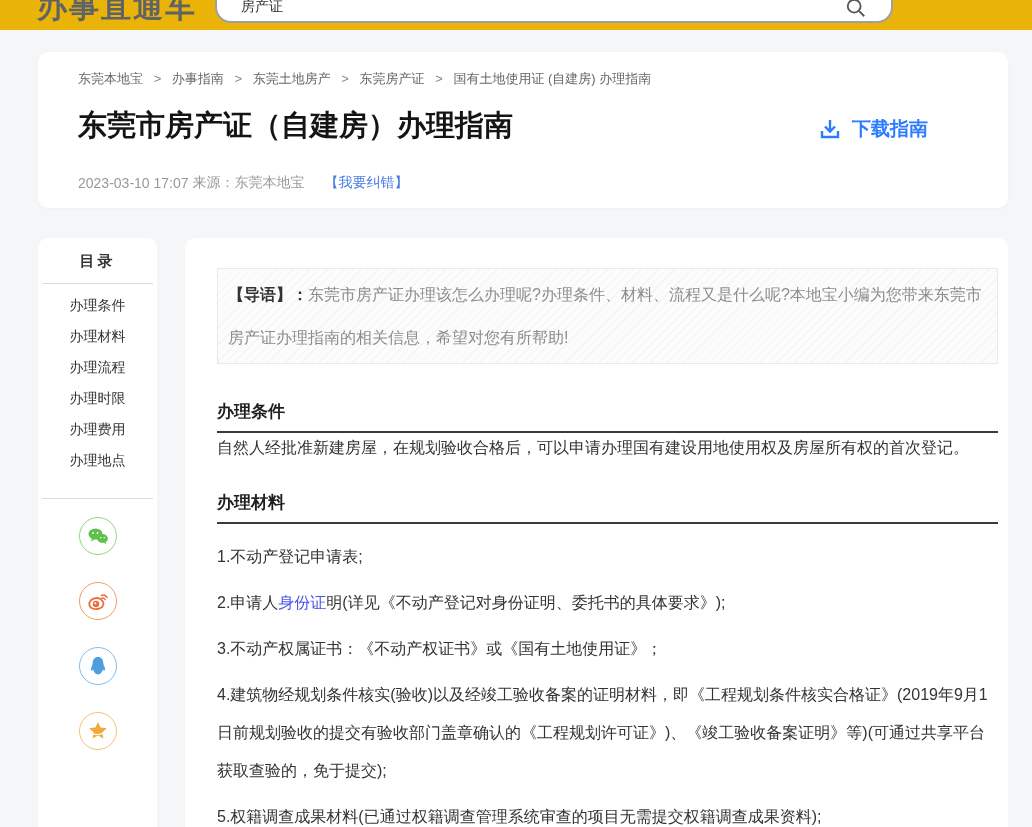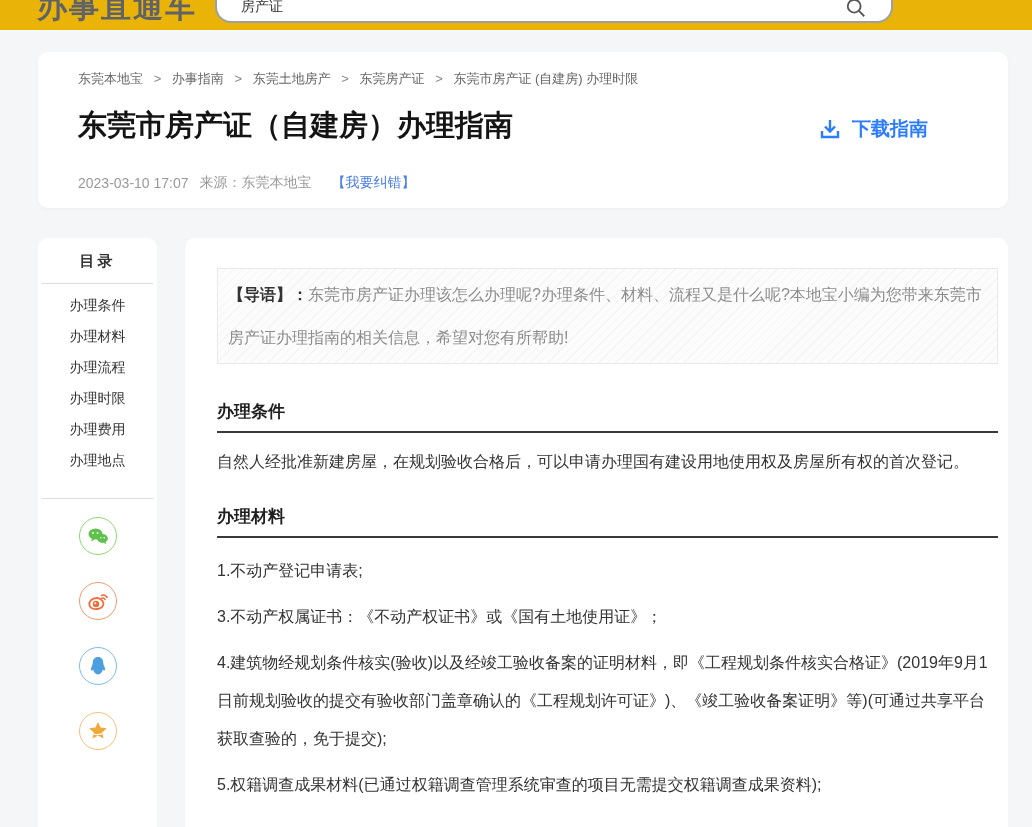--- a/index.html
+++ b/index.html
@@ -25,21 +25,21 @@
 
   
   .breadcrumb { position:absolute; left:40px; top:18px; font-size:13px; color:#666; white-space:nowrap; }
   .breadcrumb .sep { margin:0 7px; color:#888; }
   .breadcrumb .crumb { color:#666; cursor:pointer; }
   .article-title { position:absolute; left:40px; top:54px; font-size:29px; font-weight:700; color:#141414; }
   .download-btn { position:absolute; right:80px; top:64px; display:flex; align-items:center; gap:10px;
                   color:#2b7cff; font-size:19px; font-weight:700; cursor:pointer; }
   .download-btn svg { width:24px; height:24px; stroke:#2b7cff; fill:none; stroke-width:2.4; }
   .meta-row { position:absolute; left:40px; top:122px; font-size:14px; color:#999; display:flex; align-items:center; }
-  .meta-source { margin-left:11px; }
+  .meta-source { margin-left:4px; }
   .meta-correct { margin-left:20px; color:#4a7de8; cursor:pointer; }
 
   
   .toc-title, .share-title { text-align:center; font-size:15px; color:#333; letter-spacing:3px; padding-top:14px;font-weight:bold; }
   .side-rule { border:none; border-top:1px solid #dcdcdc; margin:12px 4px 0 4px; }
   .toc-list { margin-top:6px; }
   .toc-item { height:31px; line-height:31px; text-align:center; font-size:14px; color:#333; cursor:pointer; }
   .share-block { margin-top:22px; }
   .share-list { display:flex; flex-direction:column; align-items:center; gap:27px; margin-top:18px; }
   .share-circle { width:38px; height:38px; border-radius:50%; display:flex; align-items:center;
@@ -51,21 +51,21 @@
   .c-qzone  { border:1.5px solid #f6c176; }
 
   
   .content { padding:30px 10px 0 32px; }
   .intro-box { border:1px solid #e9e9e9; padding:4px 10px; font-size:16px; line-height:43px; color:#8c8c8c;
                background:repeating-linear-gradient(135deg,#fcfcfc 0 5px,#f4f4f4 5px 6px); }
   .intro-label { color:#333; font-weight:700; }
   .sec-head { margin-top:36px; font-size:17px; font-weight:700; color:#1f1f1f;
               padding-bottom:8px; border-bottom:2px solid #3a3a3a; }
   .sec-head.materials { margin-top:28px; }
-  .sec-body { margin-top:14px; font-size:16px; line-height:30px; color:#333; }
+  .sec-body { font-size:16px; line-height:30px; color:#333; }
   .mat-list { margin-top:14px; }
   .mat-item { font-size:16px; line-height:38px; color:#333; margin-bottom:8px; }
   .inline-link { color:#4a54e8; cursor:pointer; }
 </style>
 </head>
 <body>
 
 <div class="page">
   <div class="page-bg"></div>
 
@@ -83,21 +83,21 @@
   <div class="panel panel-title">
     <div class="breadcrumb">
       <span class="crumb">东莞本地宝</span>
       <span class="sep">&gt;</span>
       <span class="crumb">办事指南</span>
       <span class="sep">&gt;</span>
       <span class="crumb">东莞土地房产</span>
       <span class="sep">&gt;</span>
       <span class="crumb">东莞房产证</span>
       <span class="sep">&gt;</span>
-      <span class="crumb">东莞市房产证 (自建房) 办理时限</span>
+      <span class="crumb">国有土地使用证 (自建房) 办理指南</span>
     </div>
 
     <h1 class="article-title">东莞市房产证（自建房）办理指南</h1>
 
     <div class="download-btn">
       <svg viewBox="0 0 24 24">
         <polyline points="4,14 4,20 20,20 20,14"></polyline>
           <line x1="12" y1="3" x2="12" y2="14"></line>
           <polyline points="7,9.5 12,14.5 17,9.5"></polyline>
       </svg>
@@ -167,19 +167,20 @@
       <div class="intro-box">
         <span class="intro-label">【导语】：</span><span>东莞市房产证办理该怎么办理呢?办理条件、材料、流程又是什么呢?本地宝小编为您带来东莞市房产证办理指南的相关信息，希望对您有所帮助!</span>
       </div>
 
       <h2 class="sec-head">办理条件</h2>
       <p class="sec-body">自然人经批准新建房屋，在规划验收合格后，可以申请办理国有建设用地使用权及房屋所有权的首次登记。</p>
 
       <h2 class="sec-head materials">办理材料</h2>
       <div class="mat-list">
         <p class="mat-item">1.不动产登记申请表;</p>
+        <p class="mat-item"><span>2.申请人</span><a class="inline-link">身份证</a><span>明(详见《不动产登记对身份证明、委托书的具体要求》);</span></p>
         <p class="mat-item">3.不动产权属证书：《不动产权证书》或《国有土地使用证》；</p>
         <p class="mat-item">4.建筑物经规划条件核实(验收)以及经竣工验收备案的证明材料，即《工程规划条件核实合格证》(2019年9月1日前规划验收的提交有验收部门盖章确认的《工程规划许可证》)、《竣工验收备案证明》等)(可通过共享平台获取查验的，免于提交);</p>
         <p class="mat-item">5.权籍调查成果材料(已通过权籍调查管理系统审查的项目无需提交权籍调查成果资料);</p>
       </div>
     </div>
   </div>
 </div>
 
 </body></html>

